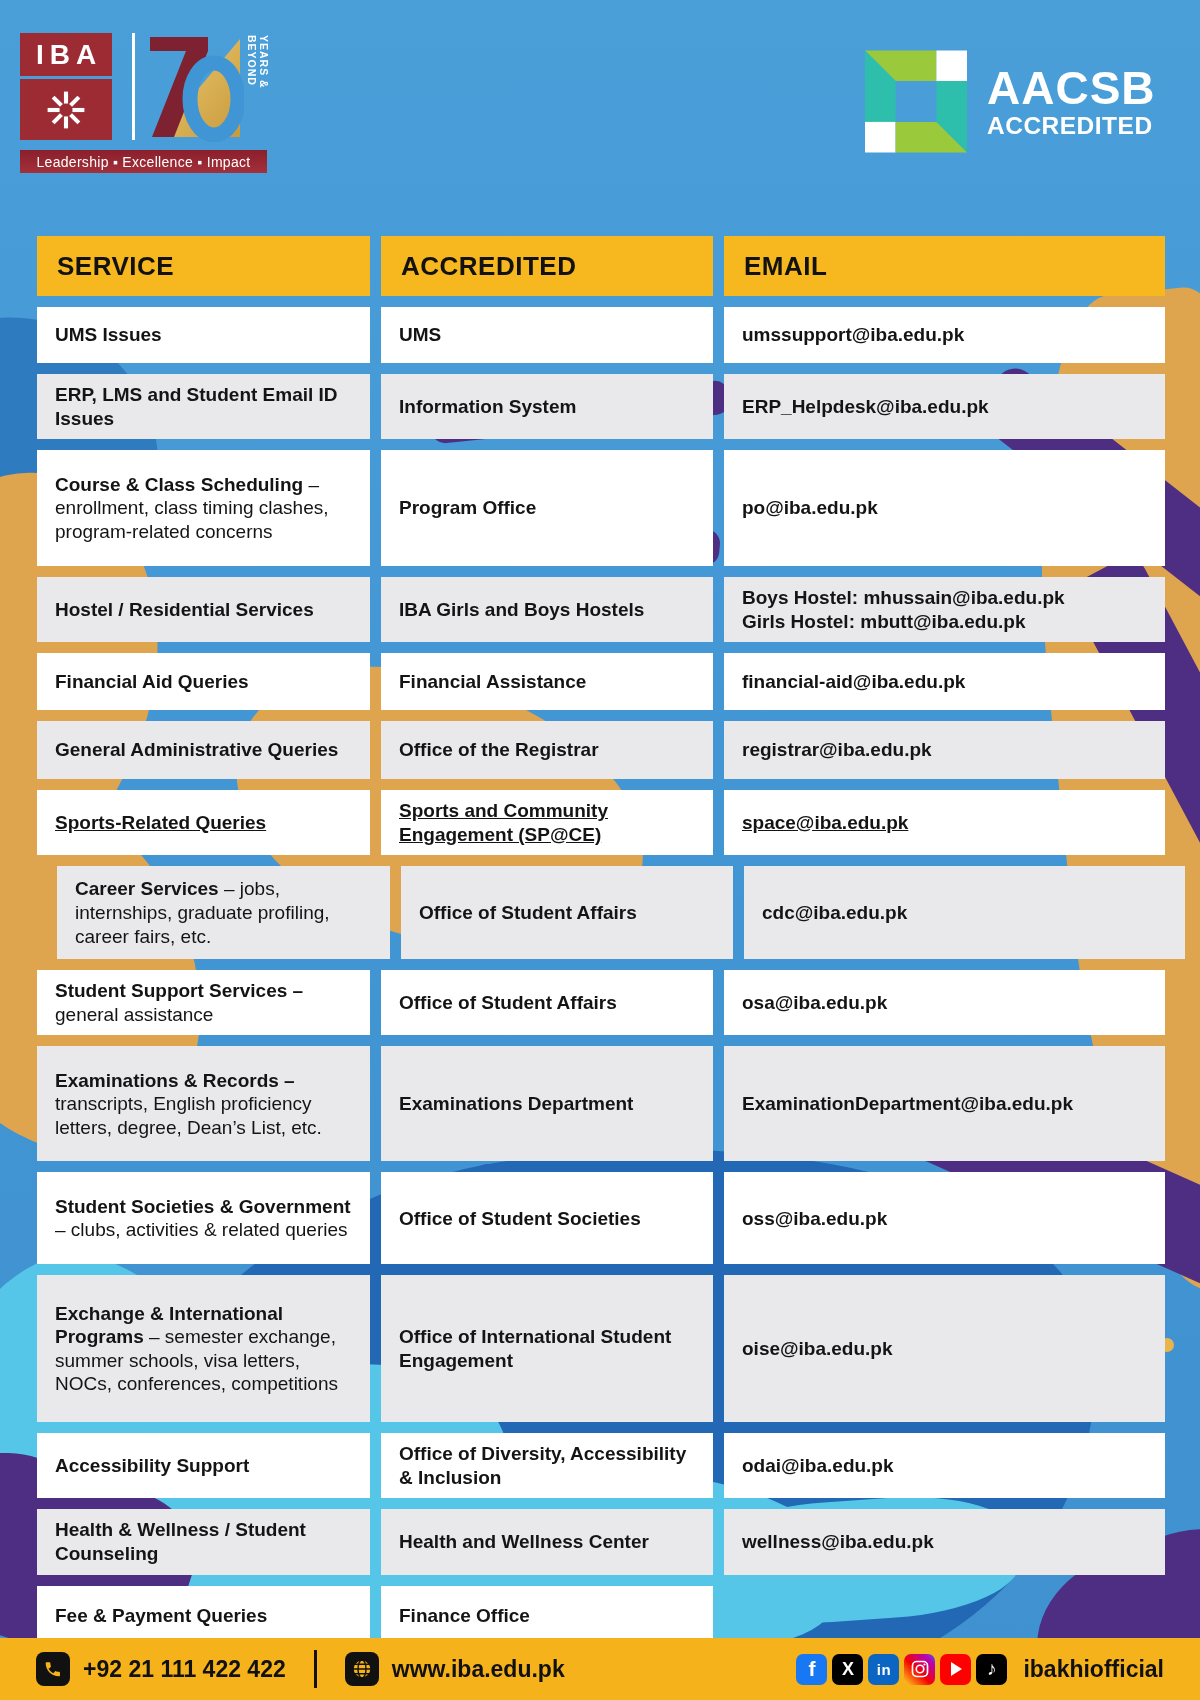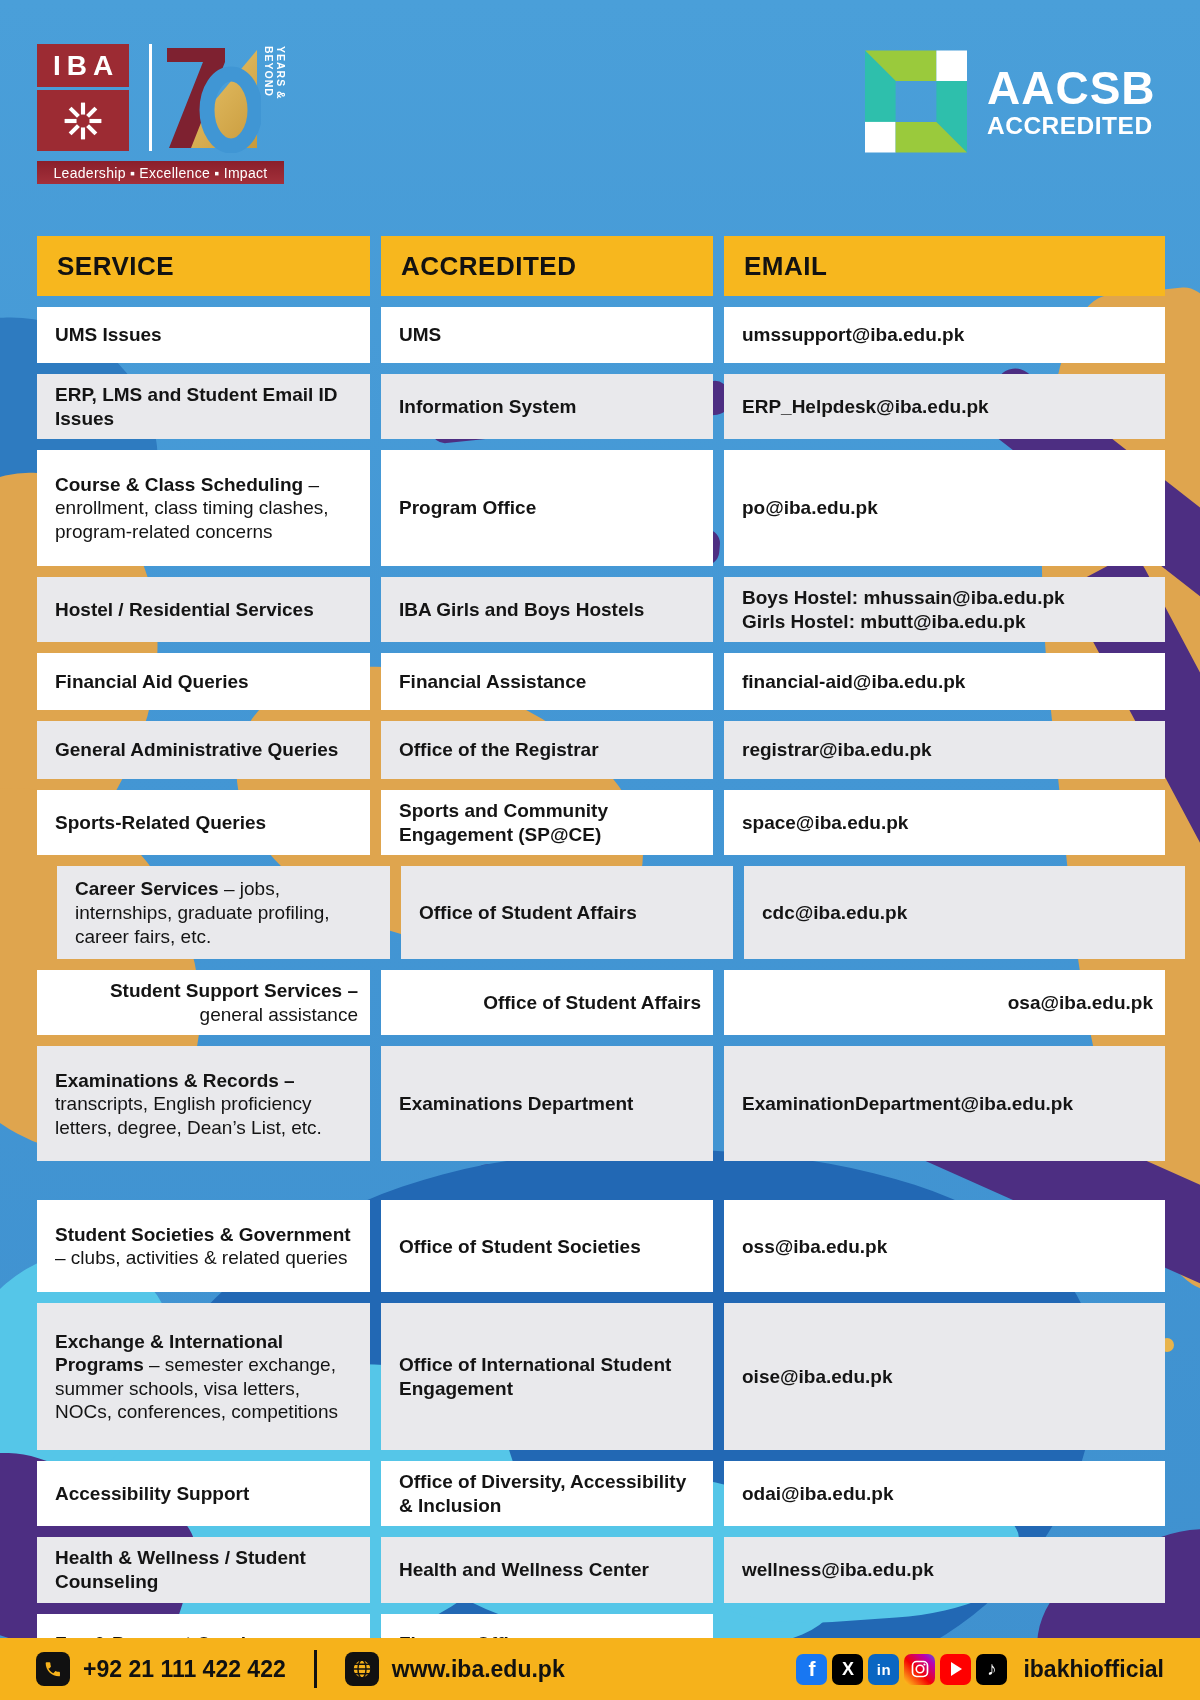--- a/index.html
+++ b/index.html
@@ -9,21 +9,21 @@
     font-family:"Liberation Sans","DejaVu Sans",sans-serif;color:#141414;
   }
   
   .bg,.bg div{position:absolute;}
   .sh{position:absolute;}
   .gold{background:#DFA54E;}
   .purple{background:#4D2E82;}
   .teal{background:#55C6E8;}
   .dkblue{background:#2268B4;}
   
-  .iba-logo{position:absolute;left:37px;top:33px;width:250px;height:142px;margin-top:11px;}
+  .iba-logo{position:absolute;left:20px;top:33px;width:250px;height:142px;}
   .iba-box{position:absolute;left:0;top:0;width:92px;height:43px;background:#9C2B33;
     display:flex;align-items:center;justify-content:center;color:#fff;font-weight:700;
     font-size:28px;letter-spacing:6px;padding-left:6px;box-sizing:border-box;}
   .iba-sym{position:absolute;left:0;top:46px;width:92px;height:61px;background:#9C2B33;
     display:flex;align-items:center;justify-content:center;}
   .vline{position:absolute;left:112px;top:0;width:3px;height:107px;background:#fff;}
   .seventy{position:absolute;left:128px;top:0;width:96px;height:109px;}
   .years-caption{position:absolute;left:226px;top:2px;height:107px;color:#fff;font-weight:700;
     font-size:10.5px;letter-spacing:1px;writing-mode:vertical-rl;}
   .tagline{position:absolute;left:0;top:117px;width:247px;height:23px;
@@ -222,69 +222,69 @@
         <p><span class="b">General Administrative Queries</span><span class="r"></span></p>
       </div>
       <div class="cell dept">
             <p>Office of the Registrar</p>
           </div>
       <div class="cell email">
             <p>registrar@iba.edu.pk</p>
           </div>
     </div>
 
+    <div class="row white" style="min-height: 58px; text-decoration: underline;">
+      <div class="cell service">
+        <p><span class="b">Sports-Related Queries</span><span class="r"></span></p>
+      </div>
+      <div class="cell dept">
+            <p>Sports and Community Engagement (SP@CE)</p>
+          </div>
+      <div class="cell email">
+            <p>space@iba.edu.pk</p>
+          </div>
+    </div>
+
+    <div class="row gray" style="min-height: 93px; padding-left: 20px;">
+      <div class="cell service">
+        <p><span class="b">Career Services </span><span class="r">– jobs, internships, graduate profiling, career fairs, etc.</span></p>
+      </div>
+      <div class="cell dept">
+            <p>Office of Student Affairs</p>
+          </div>
+      <div class="cell email">
+            <p>cdc@iba.edu.pk</p>
+          </div>
+    </div>
+
     <div class="row white" style="min-height: 58px;">
       <div class="cell service">
-        <p><span class="b">Sports-Related Queries</span><span class="r"></span></p>
-      </div>
-      <div class="cell dept">
-            <p>Sports and Community Engagement (SP@CE)</p>
-          </div>
-      <div class="cell email">
-            <p>space@iba.edu.pk</p>
-          </div>
-    </div>
-
-    <div class="row gray" style="min-height: 93px; padding-left: 20px;">
-      <div class="cell service">
-        <p><span class="b">Career Services </span><span class="r">– jobs, internships, graduate profiling, career fairs, etc.</span></p>
+        <p><span class="b">Student Support Services – </span><span class="r">general assistance</span></p>
       </div>
       <div class="cell dept">
             <p>Office of Student Affairs</p>
           </div>
       <div class="cell email">
-            <p>cdc@iba.edu.pk</p>
-          </div>
-    </div>
-
-    <div class="row white" style="min-height: 58px; text-align: right;">
-      <div class="cell service">
-        <p><span class="b">Student Support Services – </span><span class="r">general assistance</span></p>
-      </div>
-      <div class="cell dept">
-            <p>Office of Student Affairs</p>
-          </div>
-      <div class="cell email">
             <p>osa@iba.edu.pk</p>
           </div>
     </div>
 
     <div class="row gray" style="min-height: 115px;">
       <div class="cell service">
         <p><span class="b">Examinations &amp; Records – </span><span class="r">transcripts, English proficiency letters, degree, Dean’s List, etc.</span></p>
       </div>
       <div class="cell dept">
             <p>Examinations Department</p>
           </div>
       <div class="cell email">
             <p>ExaminationDepartment@iba.edu.pk</p>
           </div>
     </div>
 
-    <div class="row white" style="min-height: 92px; margin-top: 28px;">
+    <div class="row white" style="min-height: 92px;">
       <div class="cell service">
         <p><span class="b">Student Societies &amp; Government </span><span class="r">– clubs, activities &amp; related queries</span></p>
       </div>
       <div class="cell dept">
             <p>Office of Student Societies</p>
           </div>
       <div class="cell email">
             <p>oss@iba.edu.pk</p>
           </div>
     </div>

